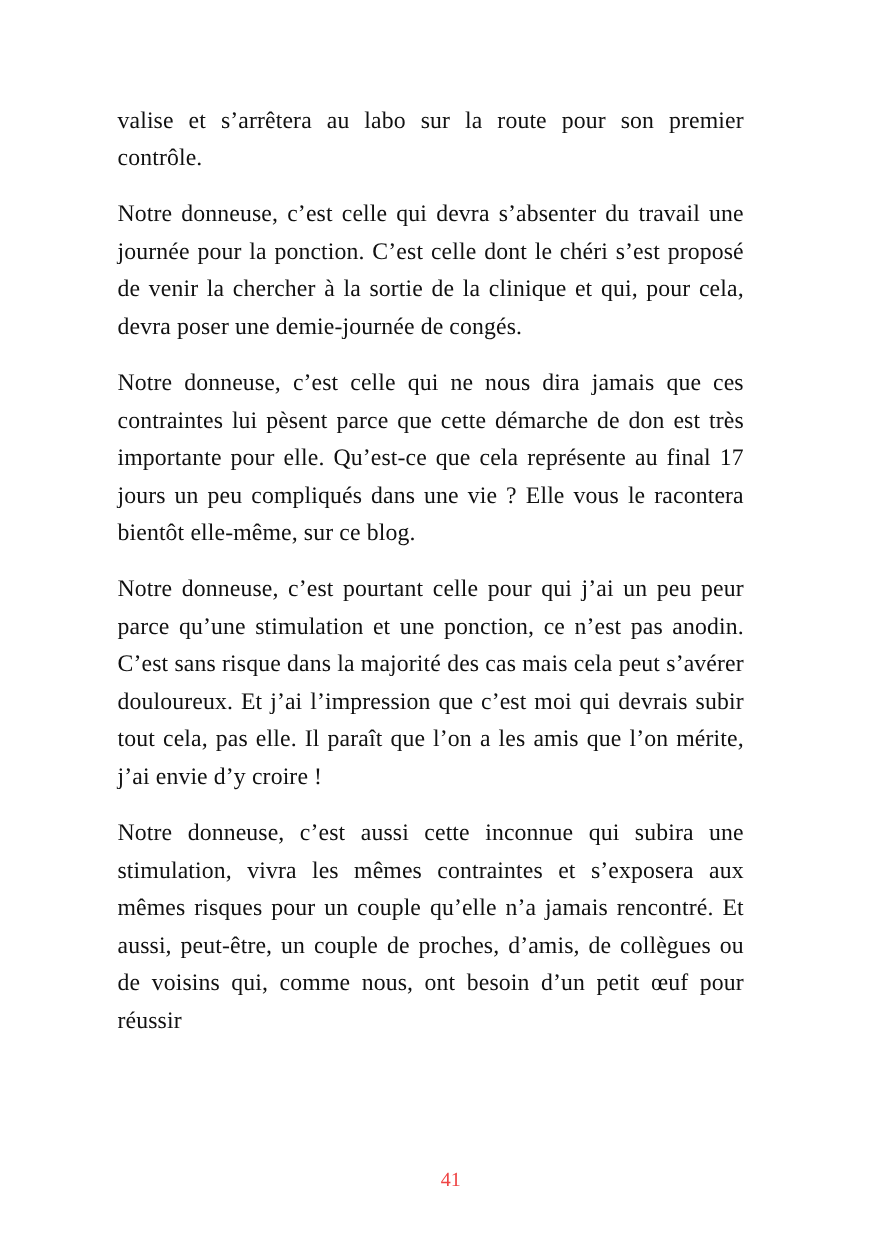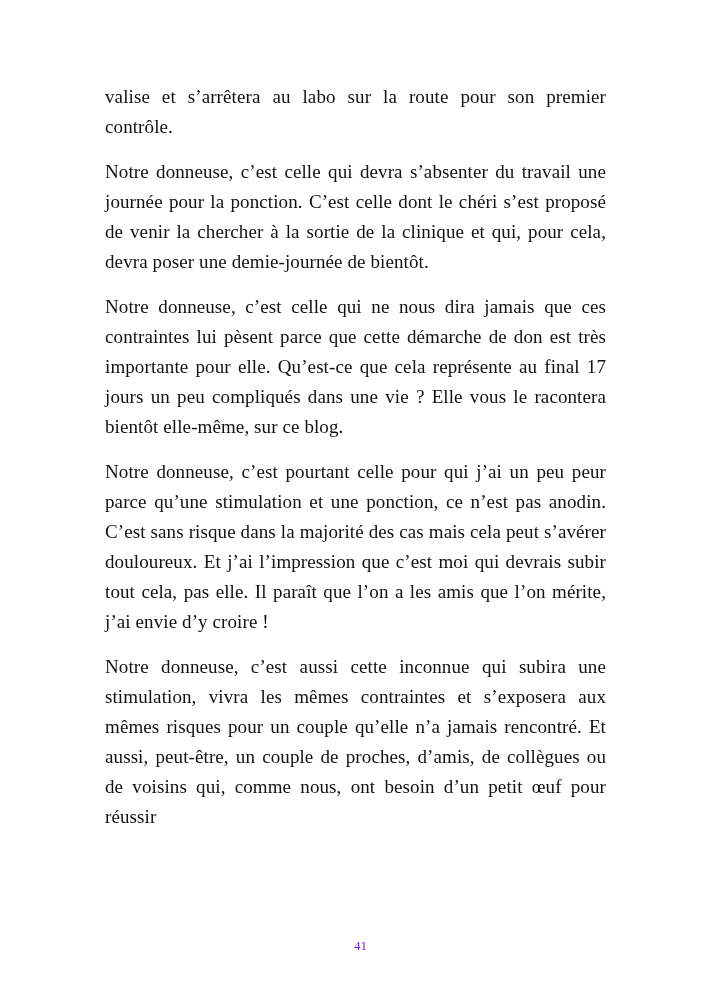--- a/index.html
+++ b/index.html
@@ -11,47 +11,47 @@
     position: relative;
     width: 709px;
     height: 992px;
     background: #ffffff;
     overflow: hidden;
     font-family: "Liberation Serif", "DejaVu Serif", serif;
     color: #111111;
   }
   .text-block {
     position: absolute;
-    left: 105px;
+    left: 94px;
     top: 82px;
     width: 501px;
   }
   .text-block p {
     margin: 0 0 15px 0;
     font-size: 19px;
     line-height: 30px;
     text-align: justify;
     letter-spacing: 0.1px;
   }
   .page-number {
     position: absolute;
     left: 0;
     right: 0;
     bottom: 38px;
     text-align: center;
-    font-size: 13px;
-    color: #6d28d9;
+    font-size: 16px;
+    color: #ef4444;
     margin-left: 12px;
   }
 </style>
 </head>
 <body>
 
 <div class="page">
   <div class="text-block">
     <p>valise et s’arrêtera au labo sur la route pour son premier contrôle.</p>
-    <p>Notre donneuse, c’est celle qui devra s’absenter du travail une journée pour la ponction. C’est celle dont le chéri s’est proposé de venir la chercher à la sortie de la clinique et qui, pour cela, devra poser une demie-journée de bientôt.</p>
+    <p>Notre donneuse, c’est celle qui devra s’absenter du travail une journée pour la ponction. C’est celle dont le chéri s’est proposé de venir la chercher à la sortie de la clinique et qui, pour cela, devra poser une demie-journée de congés.</p>
     <p>Notre donneuse, c’est celle qui ne nous dira jamais que ces contraintes lui pèsent parce que cette démarche de don est très importante pour elle. Qu’est-ce que cela représente au final 17 jours un peu compliqués dans une vie ? Elle vous le racontera bientôt elle-même, sur ce blog.</p>
     <p>Notre donneuse, c’est pourtant celle pour qui j’ai un peu peur parce qu’une stimulation et une ponction, ce n’est pas anodin. C’est sans risque dans la majorité des cas mais cela peut s’avérer douloureux. Et j’ai l’impression que c’est moi qui devrais subir tout cela, pas elle. Il paraît que l’on a les amis que l’on mérite, j’ai envie d’y croire !</p>
     <p>Notre donneuse, c’est aussi cette inconnue qui subira une stimulation, vivra les mêmes contraintes et s’exposera aux mêmes risques pour un couple qu’elle n’a jamais rencontré. Et aussi, peut-être, un couple de proches, d’amis, de collègues ou de voisins qui, comme nous, ont besoin d’un petit œuf pour réussir</p>
   </div>
   <div class="page-number">41</div>
 </div>
 
 </body></html>

